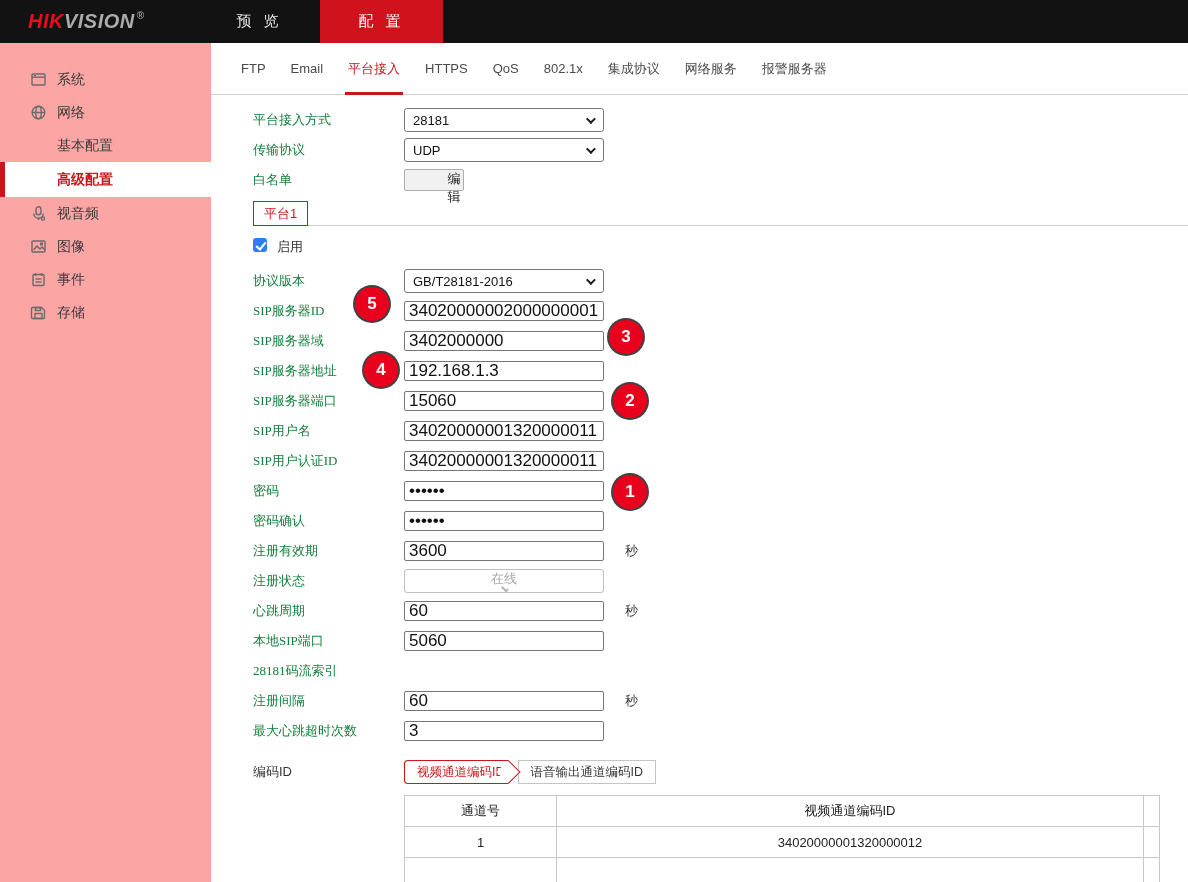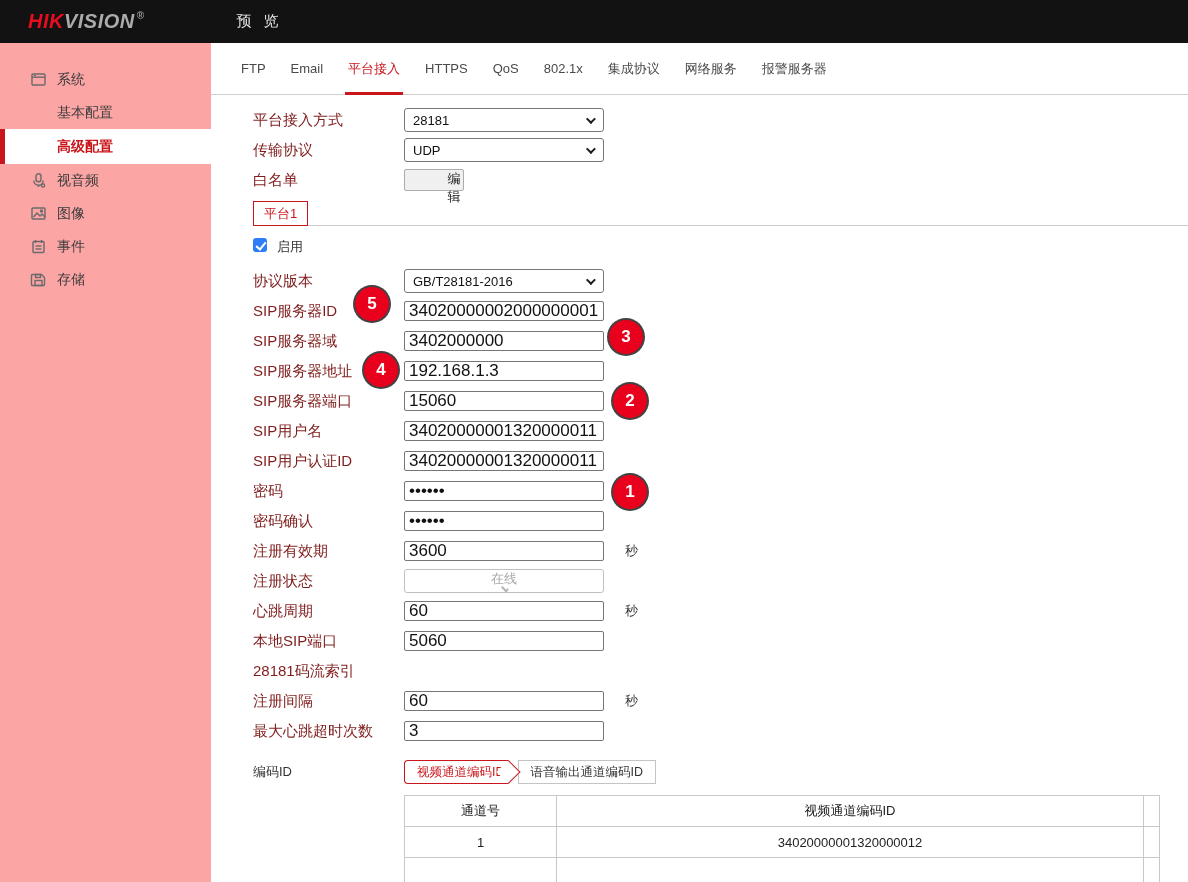--- a/index.html
+++ b/index.html
@@ -33,21 +33,21 @@
   
   .content { position:absolute; left:211px; top:43px; width:977px; height:839px; background:#fff; }
   .tabstrip { position:relative; height:52px; display:flex; align-items:center; gap:25px;
               padding-left:30px; border-bottom:1px solid #d0d0d0; }
   .tab { position:relative; font-size:13px; color:#4a4a4a; height:52px; display:flex; align-items:center; cursor:pointer; }
   .tab.active { color:#c9161c; }
   .tab.active::after { content:""; position:absolute; left:-3px; right:-3px; bottom:0; height:3px; background:#c9161c; }
 
   .form { padding:10px 0 0 42px; }
   .row { height:30px; display:flex; align-items:center; }
-  .row .lbl { width:151px; font-size:15px; color:#7f1d1d; flex:0 0 151px; }
+  .row .lbl { width:151px; font-size:13px; color:#15803d; flex:0 0 151px;font-family:Liberation Serif, serif; }
   .ctrl-input { width:200px; height:20px; border:1px solid #767676; border-radius:2px;
                 font-size:17px; padding:0 4px; color:#111; font-family:inherit; background:#fff; }
   .sel { width:200px; height:24px; border:1px solid #767676; border-radius:3px; background:#fff;
          display:flex; align-items:center; justify-content:space-between; padding:0 8px; cursor:pointer; }
   .sel .sval { font-size:13px; color:#111; }
   .sel .chev { width:7px; height:7px; border-right:2px solid #1c1c1c; border-bottom:2px solid #1c1c1c;
                transform:rotate(45deg) translateY(-2px); margin-right:2px; }
   .sel.disabled { border-color:#c0c0c0; cursor:default;flex-direction:column; }
   .sel.disabled .sval { color:#a8a8a8; }
   .sel.disabled .chev { border-color:#b5b5b5; }
@@ -97,33 +97,44 @@
 <div class="page">
 
   <header class="topbar">
     <div class="logo">
       <span class="hik">HIK</span>
         <span class="vision">VISION</span>
         <span class="reg">®</span>
     </div>
     <nav class="topnav">
       <div class="ttab preview">预 览</div>
+      <div class="ttab active">配 置</div>
     </nav>
   </header>
 
   <aside class="sidebar">
     <div class="side-item">
       <span class="icon">
         <svg viewBox="0 0 17 17">
             <rect x="2" y="3" width="13" height="11" rx="1"></rect>
             <line x1="2" y1="6.2" x2="15" y2="6.2"></line>
             <line x1="4" y1="4.6" x2="6" y2="4.6"></line>
           </svg>
       </span>
       <span>系统</span>
+    </div>
+    <div class="side-item">
+      <span class="icon">
+        <svg viewBox="0 0 17 17">
+            <circle cx="8.5" cy="8.5" r="6.3"></circle>
+            <ellipse cx="8.5" cy="8.5" rx="2.8" ry="6.3"></ellipse>
+            <line x1="2.2" y1="8.5" x2="14.8" y2="8.5"></line>
+          </svg>
+      </span>
+      <span>网络</span>
     </div>
     <div class="side-item sub">
       <span>基本配置</span>
     </div>
     <div class="side-item sub active">
       <span>高级配置</span>
     </div>
     <div class="side-item">
       <span class="icon">
         <svg viewBox="0 0 17 17">

